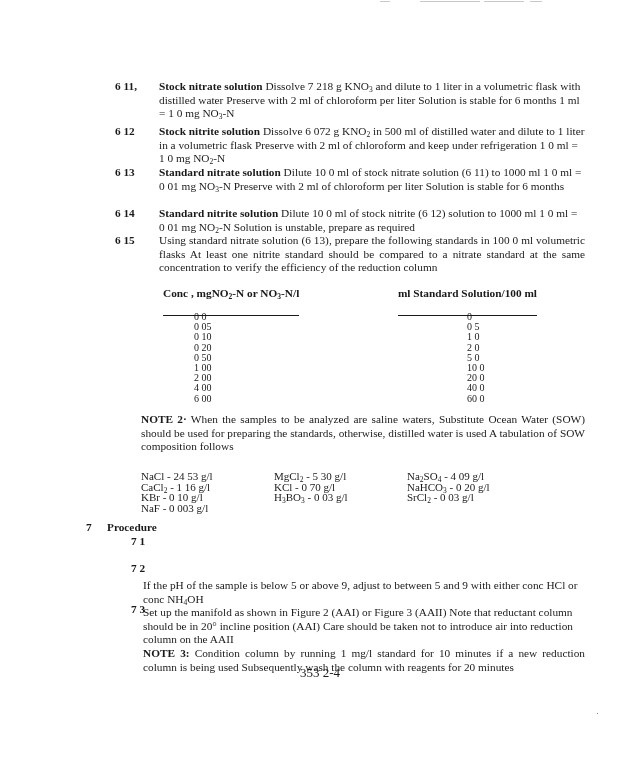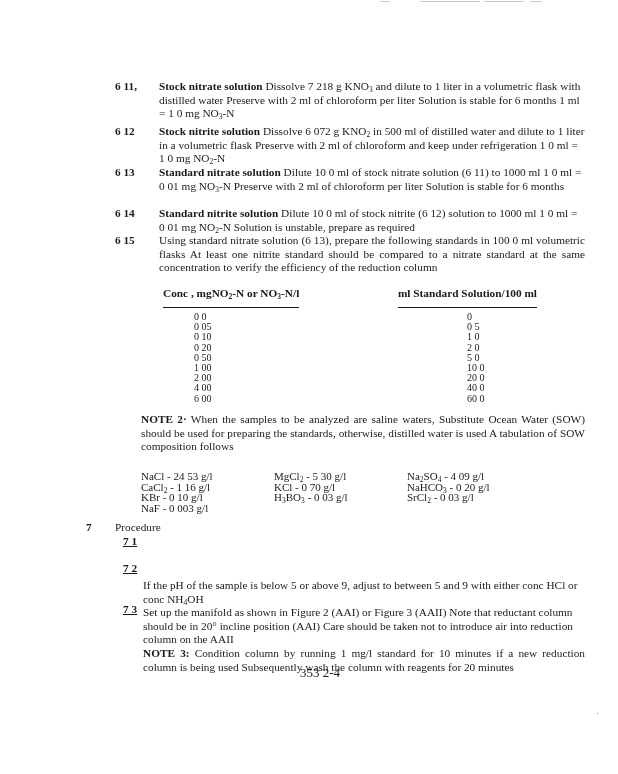--- a/index.html
+++ b/index.html
@@ -9,33 +9,33 @@
       color: #1a1a1a; font-size: 11.3px; line-height: 13.6px;
     }
     .topmarks { position: absolute; top: 0; left: 380px; height: 3px; }
     .topmarks span { position: absolute; top: 1px; height: 1px; background: #c8c8c8; }
     .item { position: absolute; left: 115px; width: 470px; }
     .item .num { position: absolute; left: 0; top: 0; font-weight: bold; }
     .item .body { margin-left: 44px; }
     .bold { font-weight: bold; }
     sub { font-size: 7.5px; vertical-align: -2px; line-height: 0; }
     .tbl { position: absolute; top: 287px; left: 163px; width: 374px; }
-    .th { font-weight: bold; position: absolute; top: 0; border-bottom: 1px solid #1a1a1a; padding-bottom: 6px; white-space: nowrap; }
+    .th { font-weight: bold; position: absolute; top: 0; border-bottom: 1px solid #1a1a1a; padding-bottom: 14px; white-space: nowrap; }
     .th.l { left: 0; }
     .th.r { right: 0; }
     .col { position: absolute; top: 25px; line-height: 10.2px; font-size: 10px; }
     .col.l { left: 31px; }
     .col.r { left: 304px; text-align: left; }
     .note2 { position: absolute; top: 413px; left: 141px; width: 444px; text-align: justify; }
     .sow { position: absolute; top: 471px; left: 141px; width: 450px; line-height: 10.5px; font-size: 11px; }
     .sow .c { position: absolute; top: 0; white-space: nowrap; }
     .sec7 { position: absolute; top: 521px; left: 86px; font-weight: bold; }
-    .sec7 .t { position: absolute; left: 29px; top: 0; font-weight: normal; }
+    .sec7 .t { position: absolute; left: 21px; top: 0; font-weight: bold; }
     .proc { position: absolute; left: 115px; width: 470px; }
-    .proc .num { position: absolute; left: 8px; top: 0; font-weight: bold; text-decoration: underline; }
+    .proc .num { position: absolute; left: 16px; top: 0; font-weight: bold; }
     .proc .body { margin-left: 28px; margin-top: 44px; }
     .justify { text-align: justify; }
     .footer { position: absolute; top: 666px; left: 300px; font-size: 13px; }
     .speck { position: absolute; top: 713px; left: 597px; width: 1px; height: 1px; background: #888; }
   </style>
 </head>
 <body>
 
 <div class="topmarks">
   <span style="left:0;width:10px;"></span>

